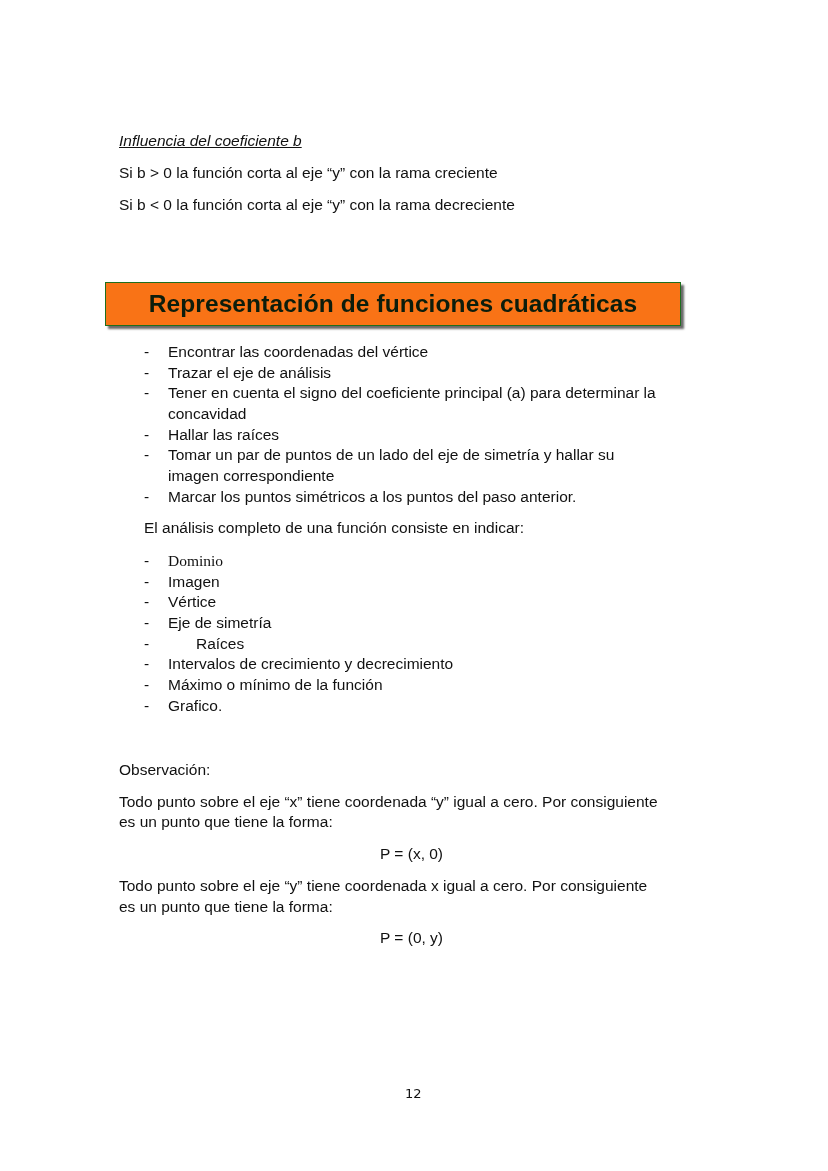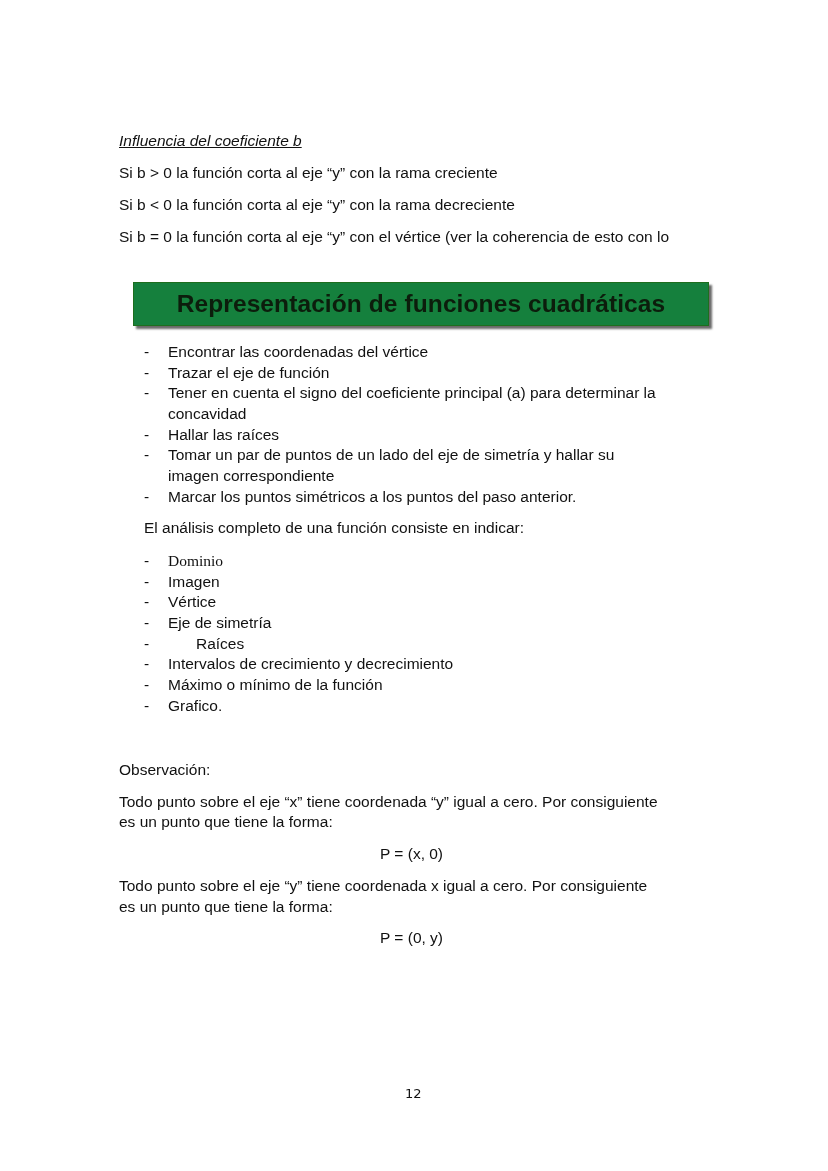--- a/index.html
+++ b/index.html
@@ -5,51 +5,50 @@
     html, body { margin: 0; padding: 0; background: #ffffff; }
     body {
       width: 828px; height: 1171px; position: relative; overflow: hidden;
       font-family: "Liberation Sans", sans-serif; color: #111111;
       font-size: 15.5px;
     }
     .page { position: absolute; left: 0; top: 0; width: 828px; height: 894px; }
     .abs { position: absolute; white-space: nowrap; }
     .heading-link { font-style: italic; text-decoration: underline; }
     .banner {
-      position: absolute; left: 133px; top: 282px; width: 574px; height: 42px;
-      background: #15803d; border: 1px solid #1e6e1e;
+      position: absolute; left: 105px; top: 282px; width: 574px; height: 42px;
+      background: #f97316; border: 1px solid #1e6e1e;
       box-shadow: 3px 3px 2px #6a6a6a;
       display: flex; align-items: center; justify-content: center;
     }
     .banner-text {
       font-family: "Liberation Sans", sans-serif; font-weight: bold;
       font-size: 24.5px; color: #0c1d0c; letter-spacing: 0.1px;
     }
     .pagenum { font-family: "DejaVu Sans", sans-serif; font-size: 13px; }
   </style>
 </head>
 <body>
 
 <div class="page">
 
   <div class="abs heading-link" style="left:119px; top:132px;">Influencia del coeficiente b</div>
   <div class="abs" style="left:119px; top:164px;">Si b &gt;  0 la función corta al eje “y” con la  rama creciente</div>
   <div class="abs" style="left:119px; top:196px;">Si b &lt; 0 la función corta al eje “y” con la rama decreciente</div>
-  <div class="abs" style="left:119px; top:228px;">Si b = 0 la función corta al eje “y” con el vértice (ver la coherencia de esto con lo</div>
 
   <div class="banner">
     <span class="banner-text">Representación de funciones cuadráticas</span>
   </div>
 
   <div>
     <div class="abs" style="left:144px; top:343px;">-</div>
     <div class="abs" style="left:168px; top:343px;">Encontrar las coordenadas del vértice</div>
 
     <div class="abs" style="left:144px; top:364px;">-</div>
-    <div class="abs" style="left:168px; top:364px;">Trazar el eje de función</div>
+    <div class="abs" style="left:168px; top:364px;">Trazar el eje de análisis</div>
 
     <div class="abs" style="left:144px; top:384px;">-</div>
     <div class="abs" style="left:168px; top:384px;">Tener en cuenta el signo del coeficiente principal (a) para determinar la</div>
     <div class="abs" style="left:168px; top:405px;">concavidad</div>
 
     <div class="abs" style="left:144px; top:426px;">-</div>
     <div class="abs" style="left:168px; top:426px;">Hallar las raíces</div>
 
     <div class="abs" style="left:144px; top:446px;">-</div>
     <div class="abs" style="left:168px; top:446px;">Tomar un par de puntos de un lado del eje de simetría y hallar su</div>

